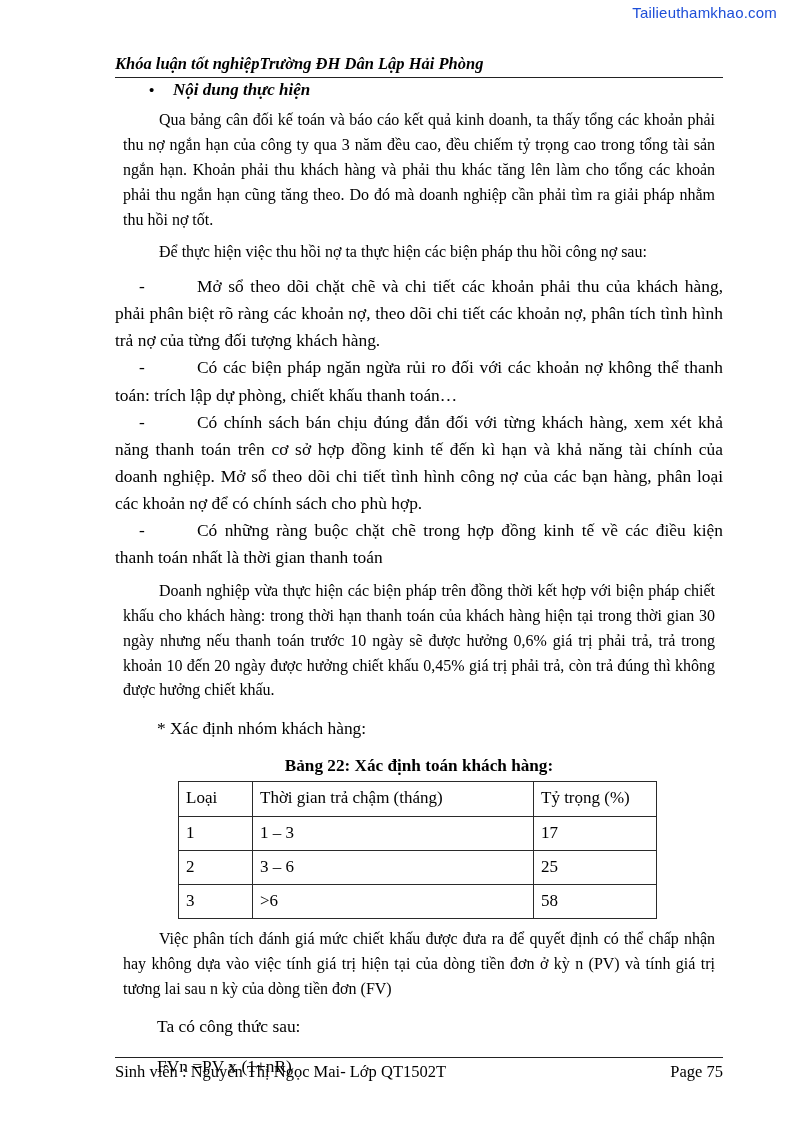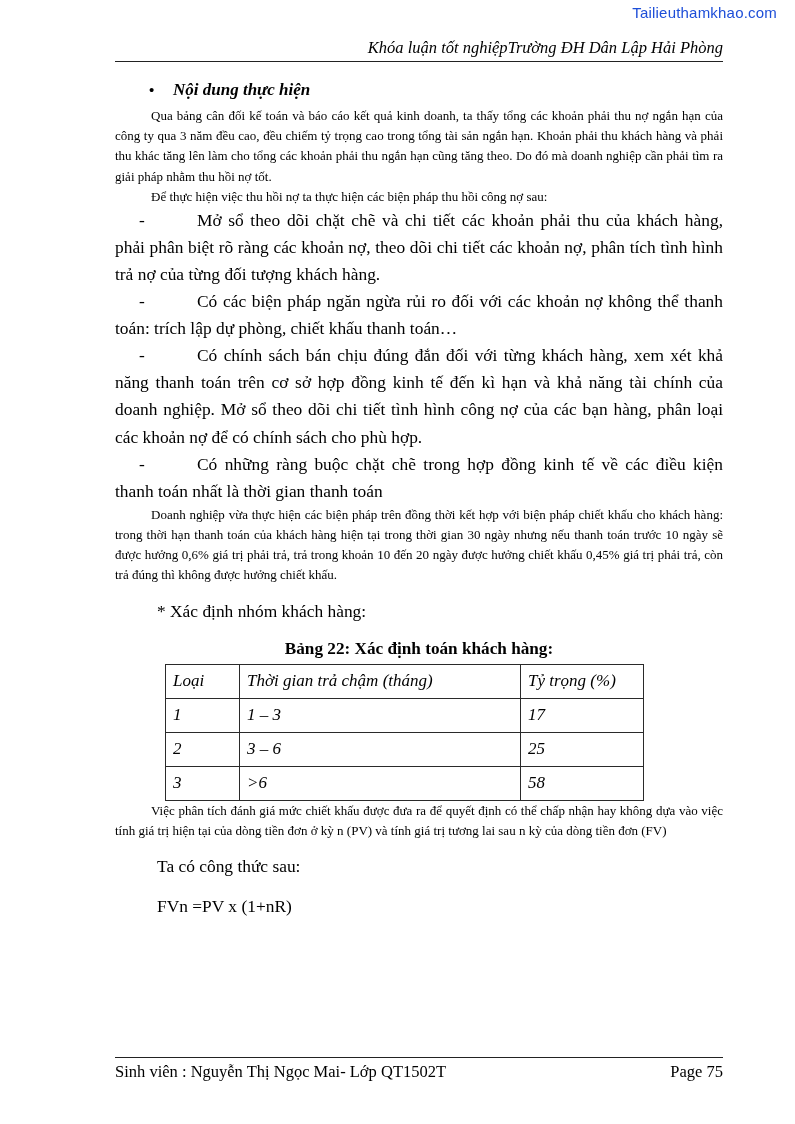--- a/index.html
+++ b/index.html
@@ -25,28 +25,28 @@
     font-family: "Liberation Sans", sans-serif;
     font-size: 15px;
     letter-spacing: 0.2px;
     color: #1d4ed8;
     white-space: nowrap;
   }
 
   
   .running-head {
     position: absolute;
-    top: 38px;
+    top: 54px;
     left: 115px;
     width: 608px;
     display: flex;
-    justify-content: flex-end;
+    justify-content: flex-start;
     align-items: flex-end;
     font-style: italic;
-    font-weight: normal;
+    font-weight: bold;
     font-size: 16.5px;
     padding-bottom: 3px;
     border-bottom: 1.4px solid #222;
     box-sizing: border-box;
   }
   .running-head .rh-left { white-space: nowrap; }
   .running-head .rh-right { white-space: nowrap; }
 
   
   .content {
@@ -67,22 +67,22 @@
   }
   .bullet-dot {
     width: 24px;
     font-size: 15px;
     font-style: normal;
     font-weight: bold;
     line-height: 1;
   }
 
   p.body {
-    margin: 0;
-    font-size: 13px;
+    margin: 8px;
+    font-size: 16px;
     line-height: 1.555;
     text-align: justify;
     text-justify: inter-word;
     text-indent: 36px;
     hyphens: none;
   }
 
   p.dash {
     margin: 0;
     font-size: 17.4px;
@@ -117,24 +117,23 @@
     line-height: 1.4;
   }
 
   
   .tbl-wrap {
     display: flex;
     justify-content: flex-start;
   }
   table.data {
     border-collapse: collapse;
-    margin-left: 50px;
+    margin-left: 63px;
     width: 478px;
     table-layout: fixed;
-    font-style: italic;
   }
   table.data td {
     border: 1.1px solid #2a2a2a;
     font-size: 17px;
     line-height: 1.3;
     padding: 5px 7px 6px 7px;
     vertical-align: top;
     height: 22px;
   }
   table.data col.c1 { width: 74px; }

